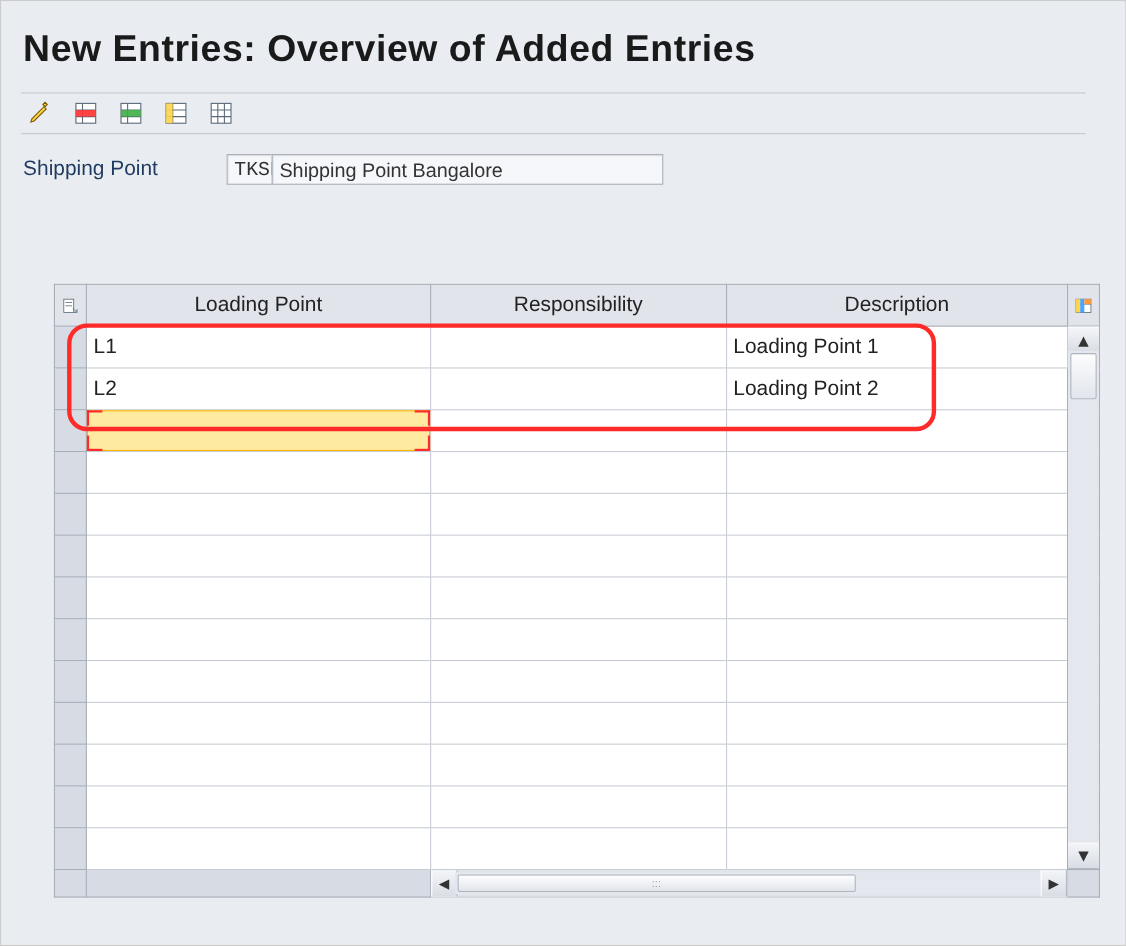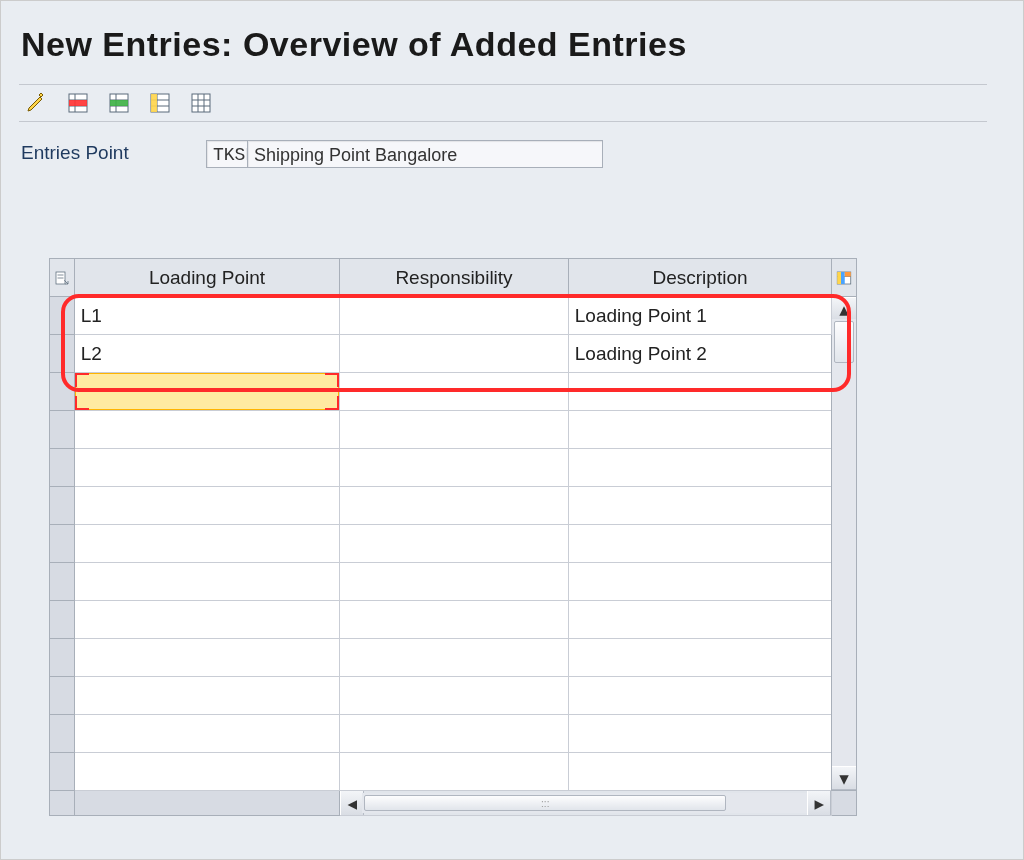--- a/index.html
+++ b/index.html
@@ -7,21 +7,21 @@
   .title{font-size:34px;font-weight:700;color:#1a1a1a;margin:6px 0 20px 2px;letter-spacing:.5px;}
   .toolbar{background:#e9edf2;border-top:1px solid #c4c8cf;border-bottom:1px solid #c4c8cf;padding:6px 0;margin-bottom:18px;}
   .tb-btn{display:inline-block;width:24px;height:24px;margin:0 6px;vertical-align:middle;cursor:pointer;position:relative;}
   .tb-btn svg{width:24px;height:24px;display:block;}
   .form-row{margin:8px 0 0 2px;}
   .form-label{display:inline-block;width:180px;color:#1f3a5f;font-size:19px;}
   .inp{display:inline-block;height:28px;line-height:28px;background:#f6f7fa;border:1px solid #a8afb9;box-shadow:inset 1px 1px 1px rgba(0,0,0,.08);padding:0 6px;vertical-align:middle;box-sizing:border-box;font-size:18px;color:#333;}
   .inp.code{width:42px;font-family:Liberation Mono, monospace;}
   .inp.desc{width:356px;margin-left:-1px;}
   .table-wrap{margin-top:90px;margin-left:30px;position:relative;width:832px;}
-  .tbl{border-collapse:collapse;width:808px;background:#ffffff;table-layout:fixed;border:1px solid #a8afb9;}
+  .tbl{border-collapse:collapse;width:951px;background:#ffffff;table-layout:fixed;border:1px solid #a8afb9;}
   .tbl th{background:#e1e5eb;border:1px solid #a8afb9;font-weight:400;color:#222;height:38px;box-sizing:border-box;padding:0;}
   .tbl th .th-inner{padding:4px 8px;text-align:center;font-size:19px;}
   .col-sel{width:24px;}
   .col-1{width:258px;}
   .col-2{width:222px;}
   .col-3{width:256px;}
   .col-cfg{width:24px;}
   .tbl td{border:1px solid #c9cdd5;height:38px;box-sizing:border-box;padding:0 0 0 6px;font-size:19px;color:#222;background:#fff;margin-left:47px;}
   .row-sel{width:24px;background:#d7dbe3 !important;border:1px solid #a8afb9 !important;cursor:pointer;}
   .cfg-cell{background:#d7dbe3 !important;border:1px solid #a8afb9 !important;}
@@ -85,21 +85,21 @@
     <span class="tb-btn"><svg viewBox="0 0 24 24">
           <rect x="3" y="3" width="18" height="18" fill="#fff" stroke="#5a6a7a" stroke-width="1"></rect>
           <line x1="3" y1="9" x2="21" y2="9" stroke="#5a6a7a"></line>
           <line x1="3" y1="15" x2="21" y2="15" stroke="#5a6a7a"></line>
           <line x1="9" y1="3" x2="9" y2="21" stroke="#5a6a7a"></line>
           <line x1="15" y1="3" x2="15" y2="21" stroke="#5a6a7a"></line>
         </svg></span>
   </div>
 
   <div class="form-row">
-    <span class="form-label">Entries Point</span>
+    <span class="form-label">Shipping Point</span>
     <span class="inp code">TKSP</span><span class="inp desc">Shipping Point Bangalore</span>
   </div>
 
   <div class="table-wrap">
     <table class="tbl">
       <colgroup>
         <col class="col-sel">
           <col class="col-1">
           <col class="col-2">
           <col class="col-3">

